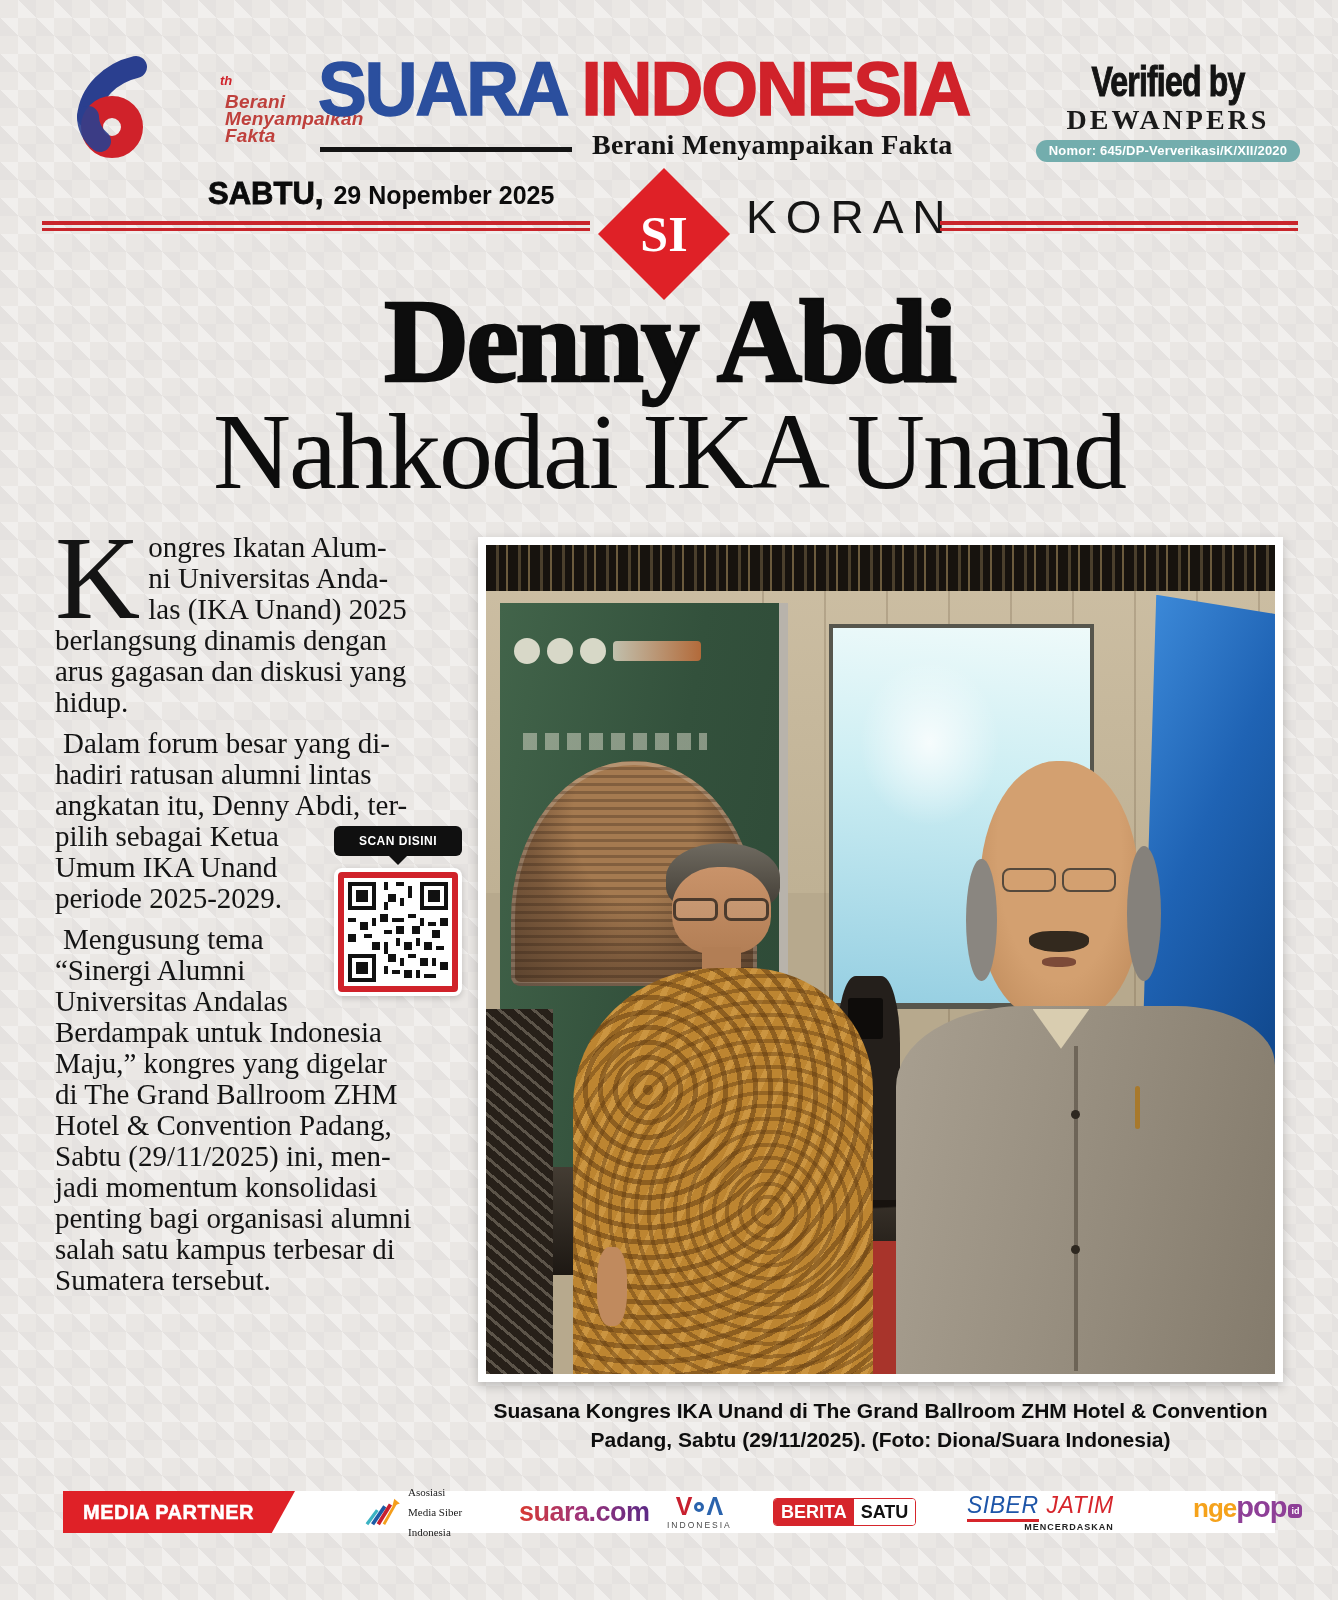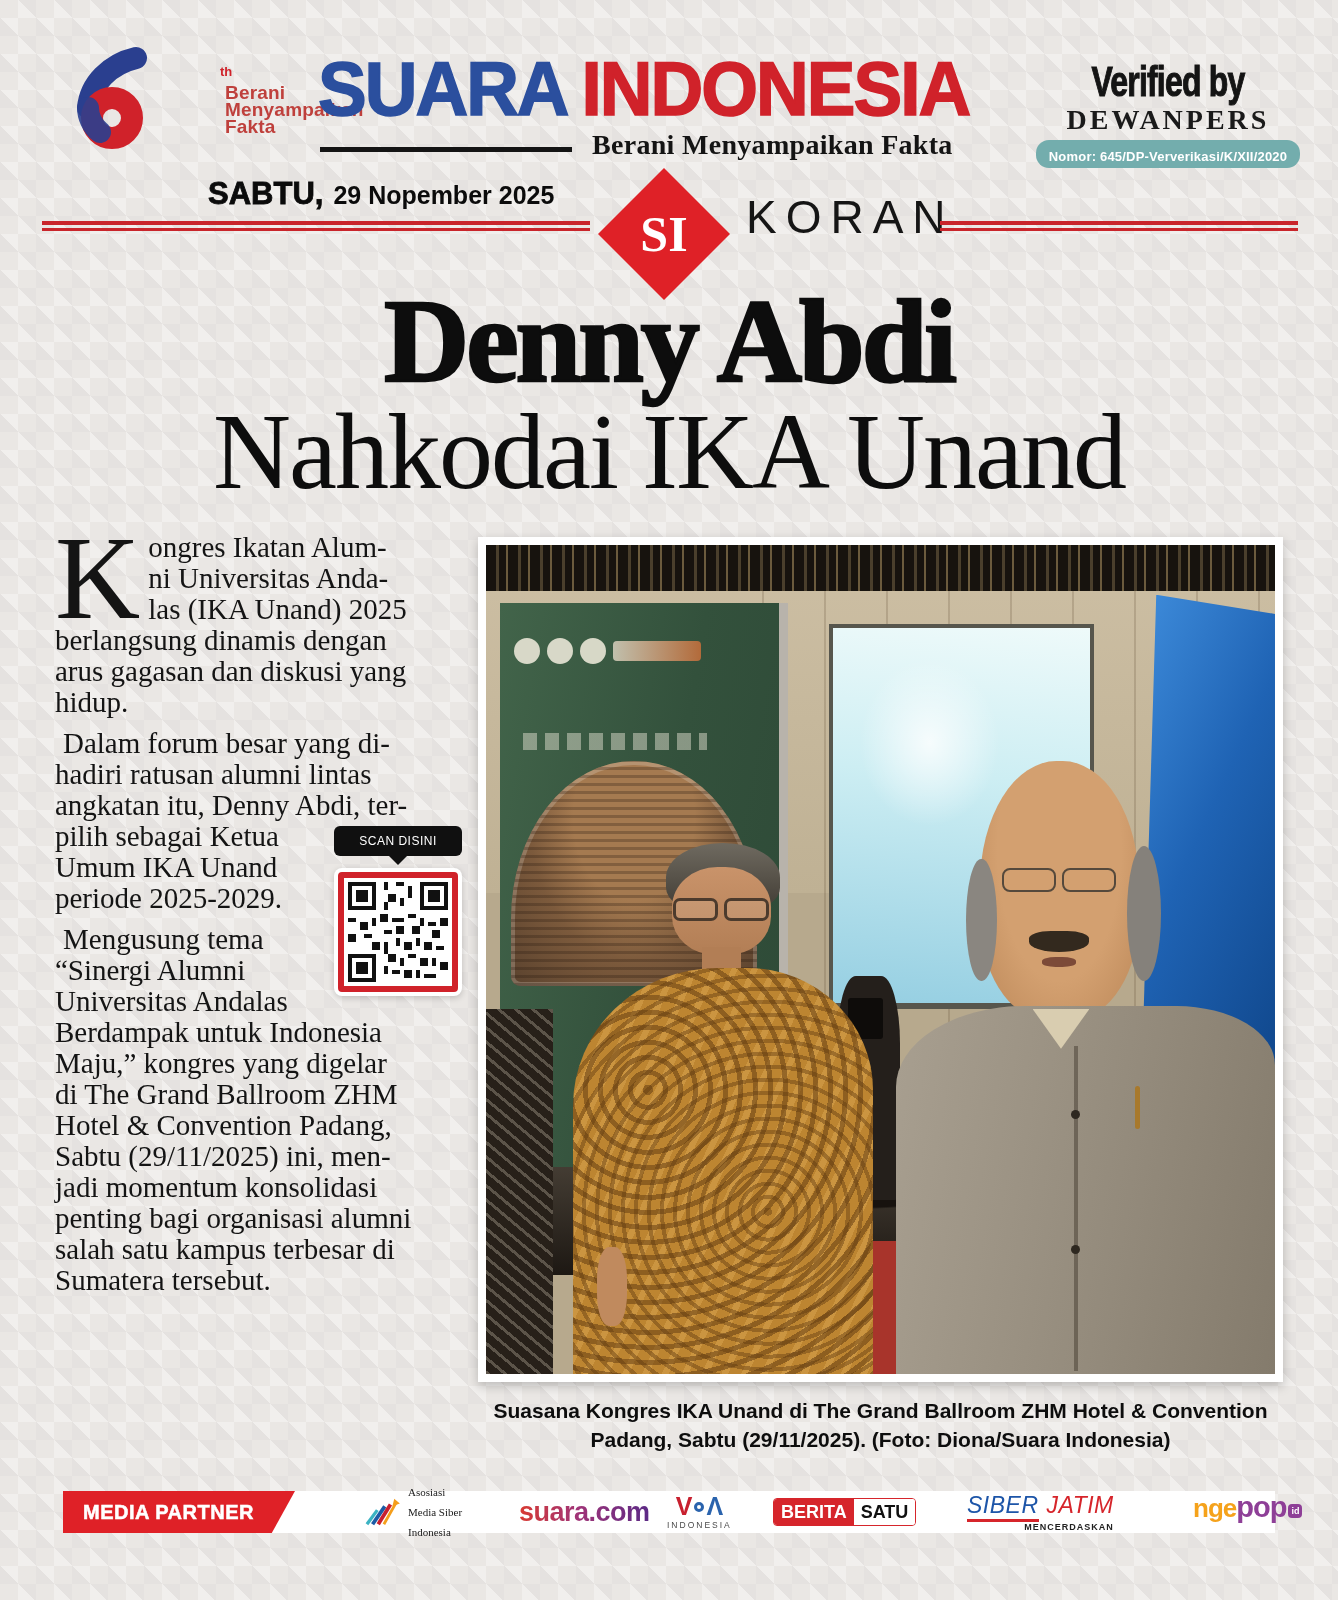--- a/index.html
+++ b/index.html
@@ -11,21 +11,21 @@
       linear-gradient(45deg, rgba(0,0,0,.02) 25%, transparent 25%, transparent 75%, rgba(0,0,0,.02) 75%),
       linear-gradient(45deg, rgba(255,255,255,.35) 25%, transparent 25%, transparent 75%, rgba(255,255,255,.35) 75%);
     background-size:36px 36px, 36px 36px;
     background-position:0 0, 18px 18px;
     overflow:hidden;
     font-family:"Liberation Sans", sans-serif;
     color:#111;
   }
 
   
-  .anniv { position:absolute; left:70px; top:40px; width:280px; height:120px; }
+  .anniv { position:absolute; left:70px; top:49px; width:280px; height:120px;font-style:italic; }
   .anniv svg { position:absolute; left:6px; top:6px; }
   .anniv-th { position:absolute; left:150px; top:24px; font-size:13px; font-weight:700; color:#d0222a; }
   .anniv-lines { position:absolute; left:155px; top:44px; font-size:19px; line-height:17px; font-weight:700; color:#bf403c; letter-spacing:.2px; }
 
   
   .masthead { position:absolute; left:318px; top:58px; width:690px; }
   .m-title { display:flex; gap:14px; font-weight:700; font-size:73px; line-height:.82;
              letter-spacing:-2px; transform:scaleY(1.04); transform-origin:top left; }
   .m-title .blue { color:#2b4f9e; -webkit-text-stroke:1.5px #2b4f9e; }
   .m-title .red  { color:#d0222a; -webkit-text-stroke:1.5px #d0222a; }
@@ -33,21 +33,21 @@
   .m-underline { position:absolute; left:2px; top:17px; width:252px; height:5px; background:#141414; }
   .m-tagline { position:absolute; left:274px; top:0; font-family:"Liberation Serif", serif;
                font-weight:700; font-size:28px; line-height:1.1; color:#141414; letter-spacing:.3px; }
 
   
   .verified { position:absolute; left:1028px; top:58px; width:280px; text-align:center; }
   .v-line1 { font-size:40px; font-weight:700; color:#141414; letter-spacing:-1px;
              transform:scaleX(.8) scaleY(1.05); transform-origin:center top; -webkit-text-stroke:1px #141414; }
   .v-line2 { font-family:"Liberation Serif", serif; font-size:28px; font-weight:600;
              letter-spacing:3px; color:#1a1a1a; margin-top:1px; }
-  .v-badge { display:inline-block; margin-top:4px; padding:9px 13px 4px; background:#73adad;
+  .v-badge { display:inline-block; margin-top:4px; padding:3px 13px 4px; background:#73adad;
              border-radius:13px; color:#fff; font-size:13px; font-weight:700; letter-spacing:.2px; }
 
   
   .dateline { position:absolute; left:208px; top:176px; display:flex; align-items:baseline; gap:10px; }
   .d-day  { font-size:31px; font-weight:700; -webkit-text-stroke:.8px #0b0b0b; color:#0b0b0b; }
   .d-date { font-size:25px; font-weight:700; color:#0b0b0b; }
 
   .redline { position:absolute; height:10px; }
   .redline .bar { height:3.5px; background:#c9252b; }
   .redline .bar + .bar { margin-top:3px; }
@@ -70,21 +70,21 @@
   
   .article { position:absolute; left:55px; top:532px; width:420px;
     font-family:"Liberation Serif", serif; font-size:29px; line-height:31px; color:#141414; }
   .article p { white-space:nowrap; margin:0 0 10px 0; }
   .article p + p { text-indent:8px; }
   .dropcap { float:left; font-size:118px; line-height:90px; padding:2px 8px 0 0; font-weight:400; color:#141414; }
 
   
   .qr-block { position:absolute; left:334px; top:826px; width:128px; text-align:center; }
   .qr-bubble { position:relative; background:#101010; color:#fff; border-radius:6px;
-    font-size:12px; font-weight:400; letter-spacing:.5px; padding:8px 4px; }
+    font-size:12px; font-weight:700; letter-spacing:.5px; padding:8px 4px; }
   .qr-bubble:after { content:""; position:absolute; left:50%; bottom:-9px; transform:translateX(-50%);
     border:10px solid transparent; border-top-color:#101010; border-bottom-width:0; }
   .qr-box { margin-top:12px; background:#fff; border-radius:8px; padding:4px;
     box-shadow:0 2px 6px rgba(0,0,0,.18); }
   .qr-inner { border:6px solid #d0222a; border-radius:4px; background:#fff; padding:4px; }
   .qr-inner svg { display:block; width:100%; height:auto; }
 
   
   .photo { position:absolute; left:478px; top:537px; width:805px; height:845px;
     background:#fff; border:8px solid #fff; box-shadow:0 4px 10px rgba(0,0,0,.22); }

